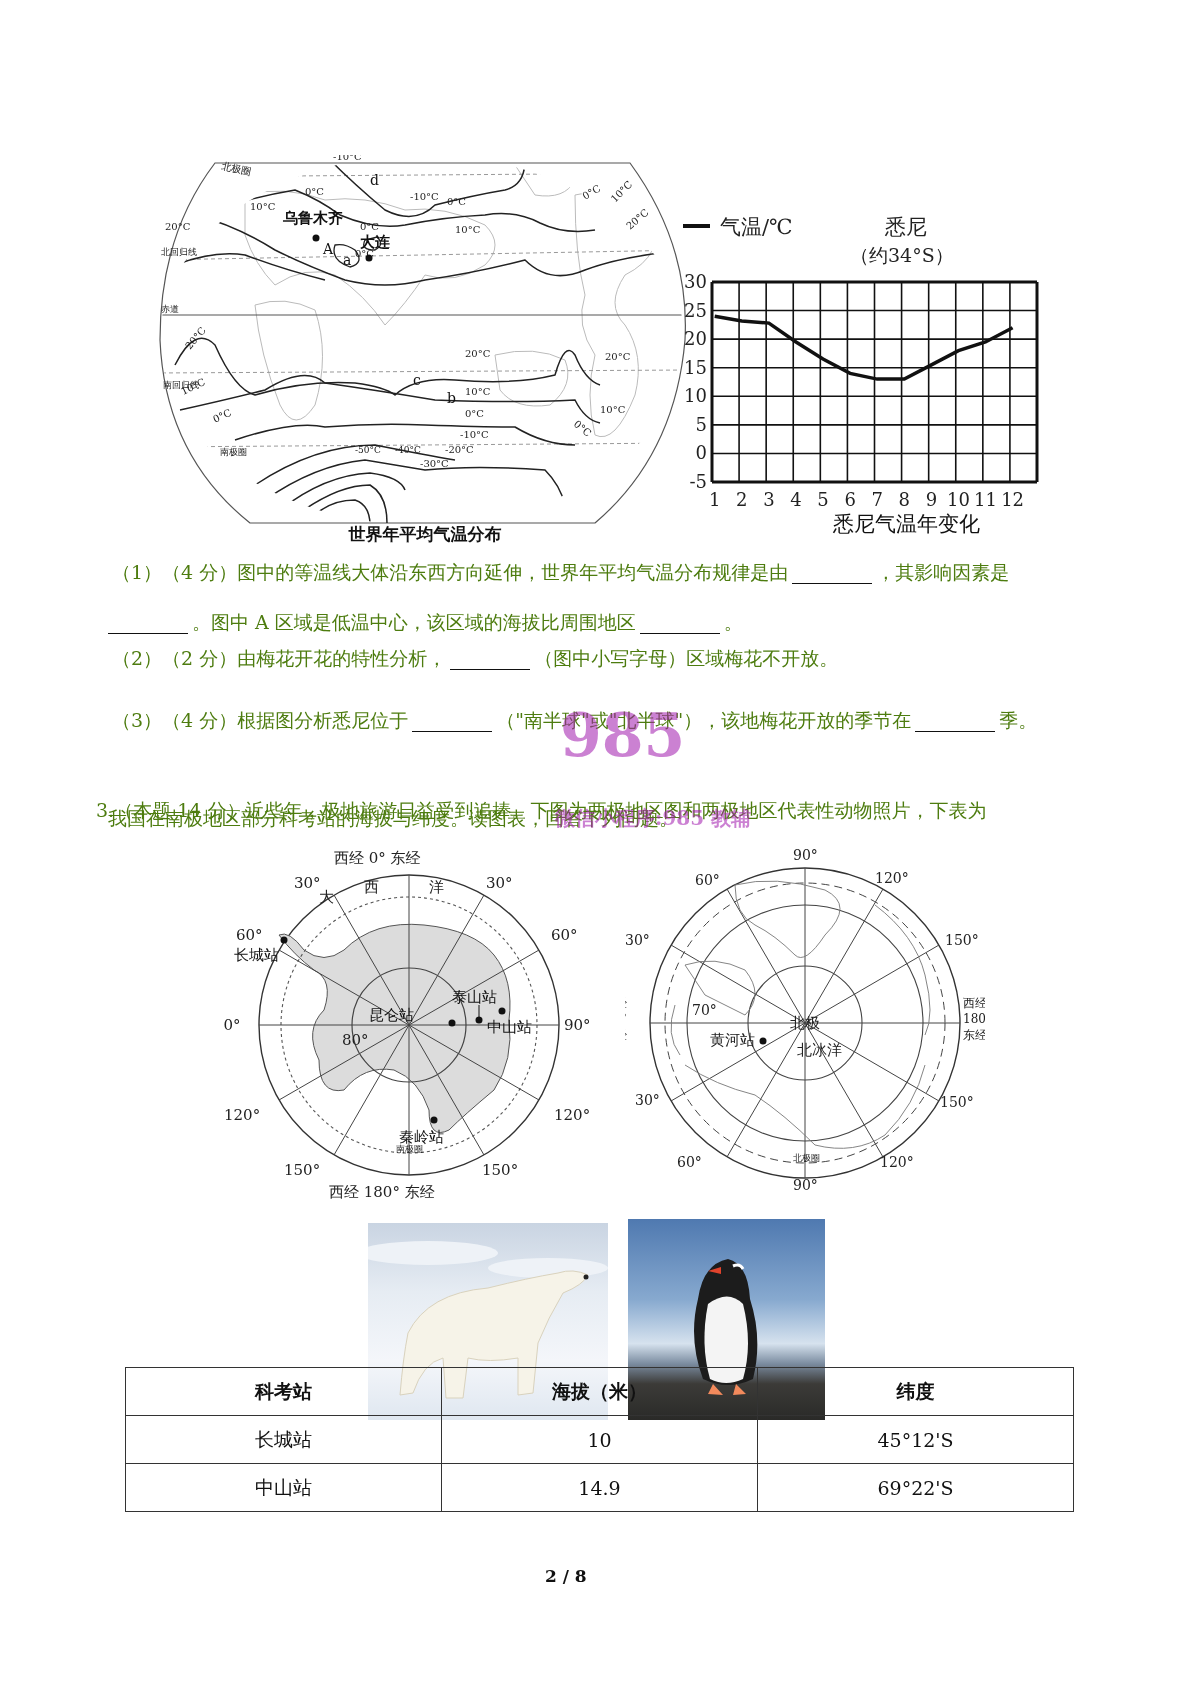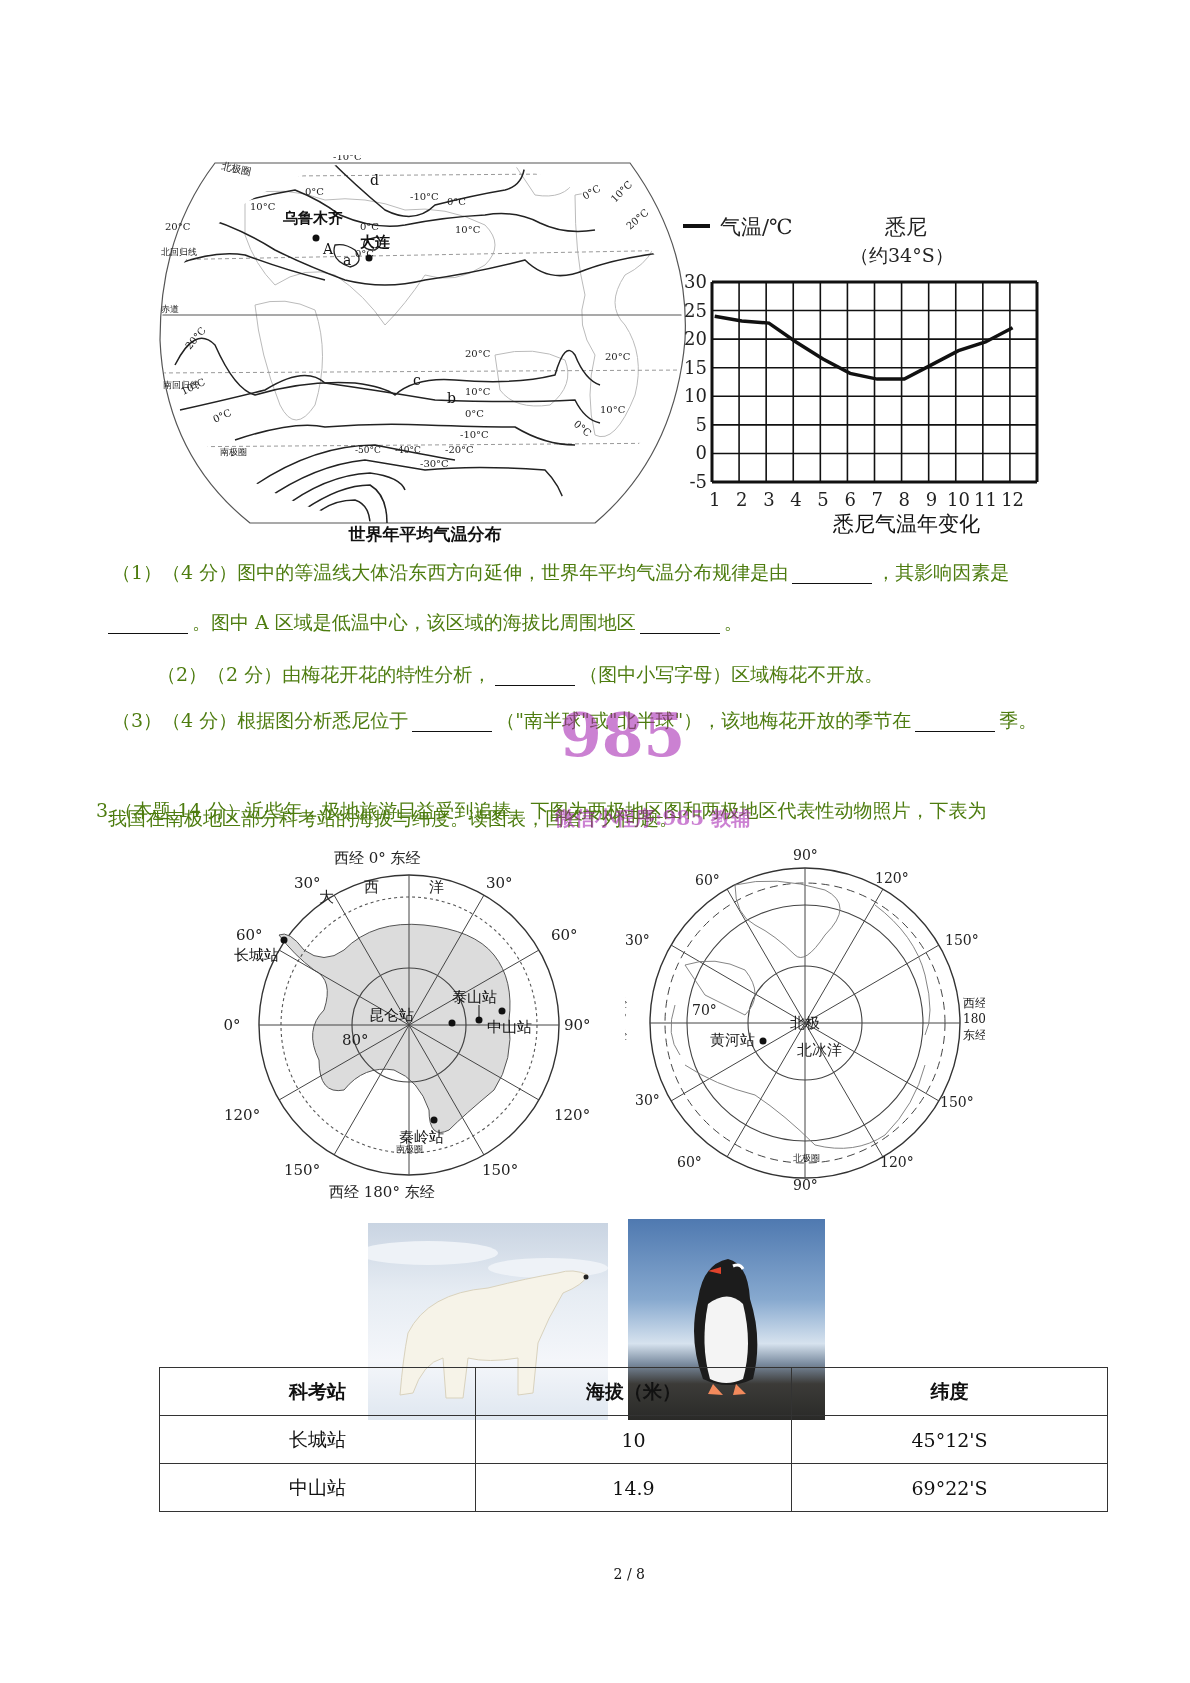--- a/index.html
+++ b/index.html
@@ -5,25 +5,25 @@
   * { box-sizing: border-box; margin: 0; padding: 0; }
   html, body { width: 1190px; height: 1683px; background: #ffffff; }
   body { position: relative; font-family: "DejaVu Serif", "Liberation Serif", serif; color: #111; overflow: hidden; }
   .abs { position: absolute; }
   .q-line { font-size: 19px; line-height: 24px; white-space: nowrap; color: #4d7c0f; }
   .blank { display: inline-block; width: 80px; border-bottom: 1.6px solid #111; height: 20px; vertical-align: bottom; margin: 0 4px; }
   .caption { font-size: 17px; font-weight: bold; text-align: center; }
   .chart-caption { font-size: 21px; text-align: right; }
   .map-frame { position: absolute; overflow: hidden; }
   svg text { font-family: "DejaVu Serif", "Liberation Serif", serif; }
-  table.stations { position: absolute; border-collapse: collapse; margin-left: 34px; }
+  table.stations { position: absolute; border-collapse: collapse; }
   table.stations td, table.stations th { border: 1.3px solid #333; text-align: center; font-size: 19px; height: 48px; }
   table.stations th { font-family: "DejaVu Sans", "Liberation Sans", sans-serif; font-weight: bold; }
   .photo { position: absolute; overflow: hidden; }
-  .page-num { font-weight: normal; font-size: 14px; text-align: right; }
+  .page-num { font-weight: bold; font-size: 17px; text-align: left; }
   .watermark { position: absolute; color: #a21caf; opacity: 0.55; font-size: 60px; font-weight: bold; pointer-events: none; }
 </style>
 </head>
 <body>
 
 <div class="map-frame" style="left:155px; top:155px; width:535px; height:370px;">
   <svg width="535" height="370" viewBox="0 0 535 370">
     <defs>
       <clipPath id="worldclip">
           <ellipse cx="267" cy="185" rx="262" ry="185"></ellipse>
@@ -168,21 +168,21 @@
   </svg>
 </div>
 <div class="abs chart-caption" style="left:780px; top:510px; width:200px;">悉尼气温年变化</div>
 
 <div class="abs q-line" style="left:112px; top:560px;">
   <span>（1）（4 分）图中的等温线大体沿东西方向延伸，世界年平均气温分布规律是由</span><span class="blank"></span><span>，其影响因素是</span>
 </div>
 <div class="abs q-line" style="left:108px; top:610px;">
   <span class="blank" style="margin-left:0"></span><span>。图中 A 区域是低温中心，该区域的海拔比周围地区</span><span class="blank"></span><span>。</span>
 </div>
-<div class="abs q-line" style="left:112px; top:662px;margin-left:45px;">
+<div class="abs q-line" style="left:112px; top:646px;">
   <span>（2）（2 分）由梅花开花的特性分析，</span><span class="blank"></span><span>（图中小写字母）区域梅花不开放。</span>
 </div>
 <div class="abs q-line" style="left:112px; top:708px;">
   <span>（3）（4 分）根据图分析悉尼位于</span><span class="blank"></span><span>（"南半球"或"北半球"），该地梅花开放的季节在</span><span class="blank"></span><span>季。</span>
 </div>
 <div class="abs q-line" style="left:96px; top:757px;margin-top:41px;">3.（本题 14 分）近些年，极地旅游日益受到追捧。下图为两极地区图和两极地区代表性动物照片，下表为</div>
 <div class="abs q-line" style="left:108px; top:806px;text-align:center;">我国在南极地区部分科考站的海拔与纬度。读图表，回答下列问题。</div>
 
 <div class="watermark" style="left:560px; top:700px;">985</div>
 <div class="watermark" style="left:520px; top:805px; font-size:20px;margin-left:35px;">微信小程序:985 教辅</div>

